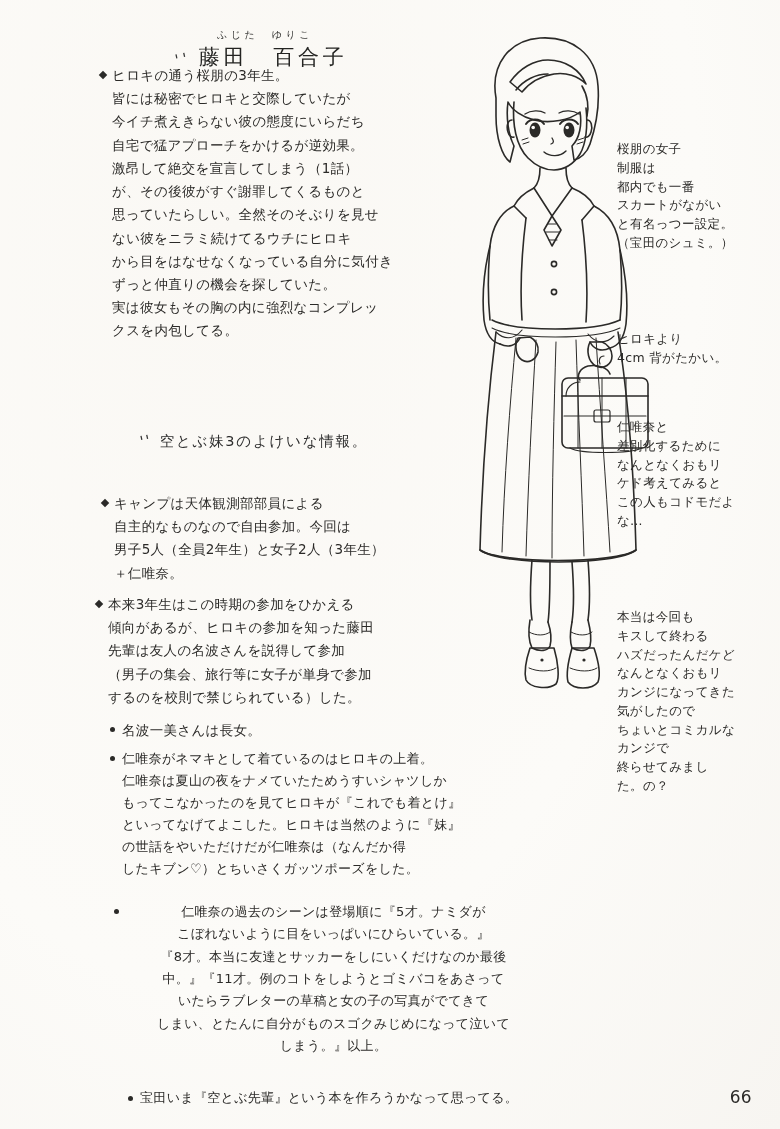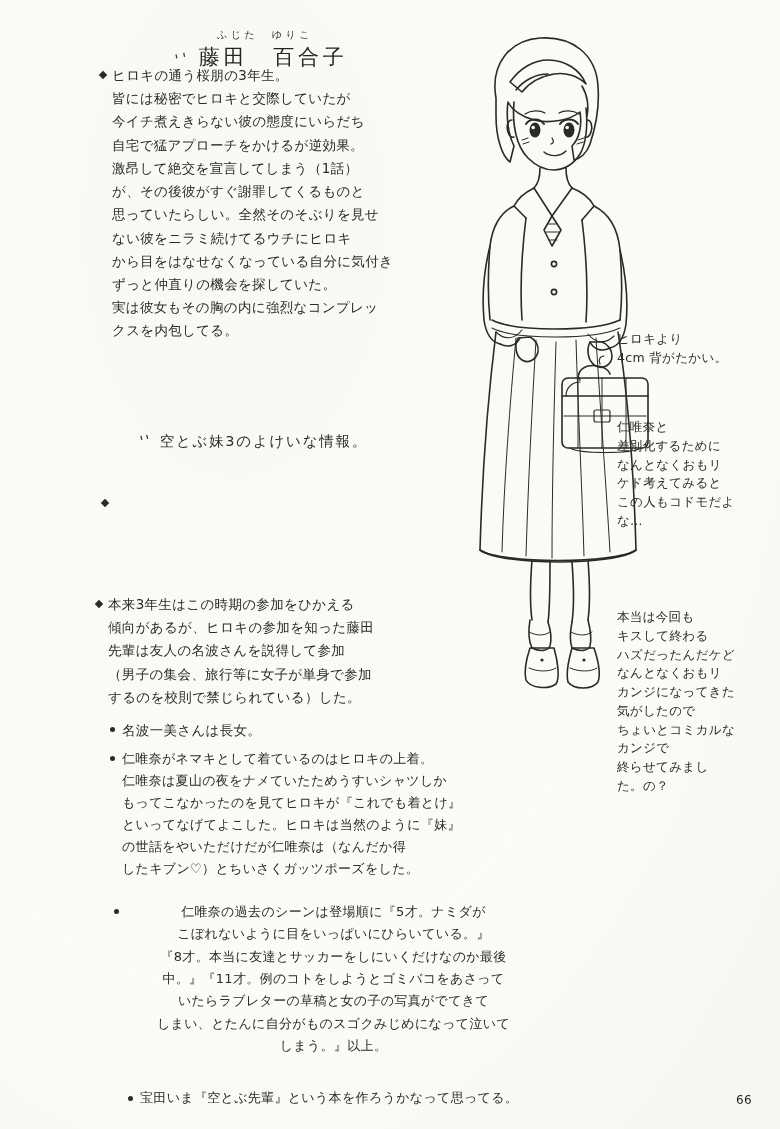--- a/index.html
+++ b/index.html
@@ -89,21 +89,21 @@
     font-size: 12.5px;
     line-height: 1.5;
     white-space: pre-wrap;
     color: #2b2a28;
   }
 
   .page-number {
     position: absolute;
     right: 28px;
     bottom: 22px;
-    font-size: 12px;
+    font-size: 17px;
     color: #2b2a28;
   }
 
   
   .figure {
     position: absolute;
     left: 430px;
     top: 20px;
     width: 260px;
     height: 700px;
@@ -141,20 +141,24 @@
 から目をはなせなくなっている自分に気付き
 ずっと仲直りの機会を探していた。
 実は彼女もその胸の内に強烈なコンプレッ
 クスを内包してる。</div>
 
   <div class="section-head" style="left:140px; top:432px; width:300px;">
     <span class="note-mark">''</span><span>空とぶ妹3のよけいな情報。</span>
   </div>
 
   <div class="bullet" style="left:102px; top:500px;"></div>
+  <div class="block" style="left:114px; top:492px; width:330px; line-height:1.72;">キャンプは天体観測部部員による
+自主的なものなので自由参加。今回は
+男子5人（全員2年生）と女子2人（3年生）
+＋仁唯奈。</div>
 
   <div class="bullet" style="left:96px; top:601px;"></div>
   <div class="block" style="left:108px; top:593px; width:340px; line-height:1.72;">本来3年生はこの時期の参加をひかえる
 傾向があるが、ヒロキの参加を知った藤田
 先輩は友人の名波さんを説得して参加
 （男子の集会、旅行等に女子が単身で参加
 するのを校則で禁じられている）した。</div>
 
   <div class="dot" style="left:110px; top:727px;"></div>
   <div class="block" style="left:122px; top:719px; width:330px; line-height:1.72;">名波一美さんは長女。</div>
@@ -172,20 +176,26 @@
 こぼれないように目をいっぱいにひらいている。』
 『8才。本当に友達とサッカーをしにいくだけなのか最後
 中。』『11才。例のコトをしようとゴミバコをあさって
 いたらラブレターの草稿と女の子の写真がでてきて
 しまい、とたんに自分がものスゴクみじめになって泣いて
 しまう。』以上。</div>
 
   <div class="dot" style="left:128px; top:1096px;"></div>
   <div class="block" style="left:140px; top:1088px; width:430px; line-height:1.6; font-size:13px;">宝田いま『空とぶ先輩』という本を作ろうかなって思ってる。</div>
 
+  <div class="sidenote" style="top:140px;">桜朋の女子
+制服は
+都内でも一番
+スカートがながい
+と有名っつー設定。
+（宝田のシュミ。）</div>
   <div class="sidenote" style="top:330px;">ヒロキより
 4cm 背がたかい。</div>
   <div class="sidenote" style="top:418px;">仁唯奈と
 差別化するために
 なんとなくおもリ
 ケド考えてみると
 この人もコドモだよ
 な…</div>
   <div class="sidenote" style="top:608px;">本当は今回も
 キスして終わる

